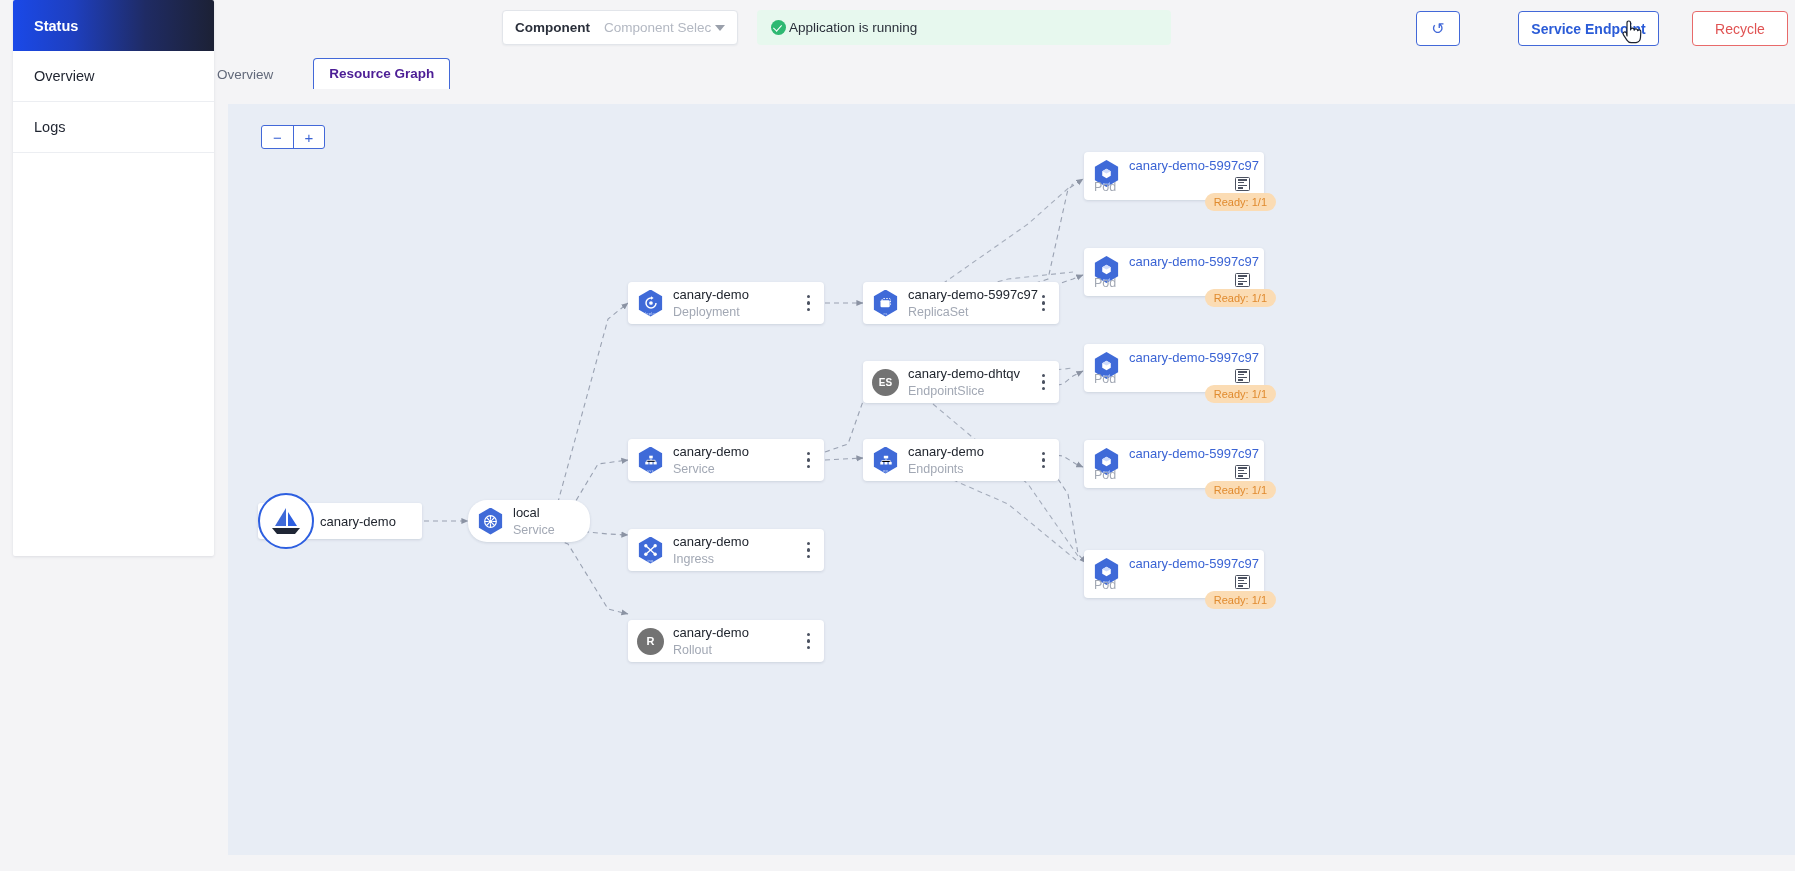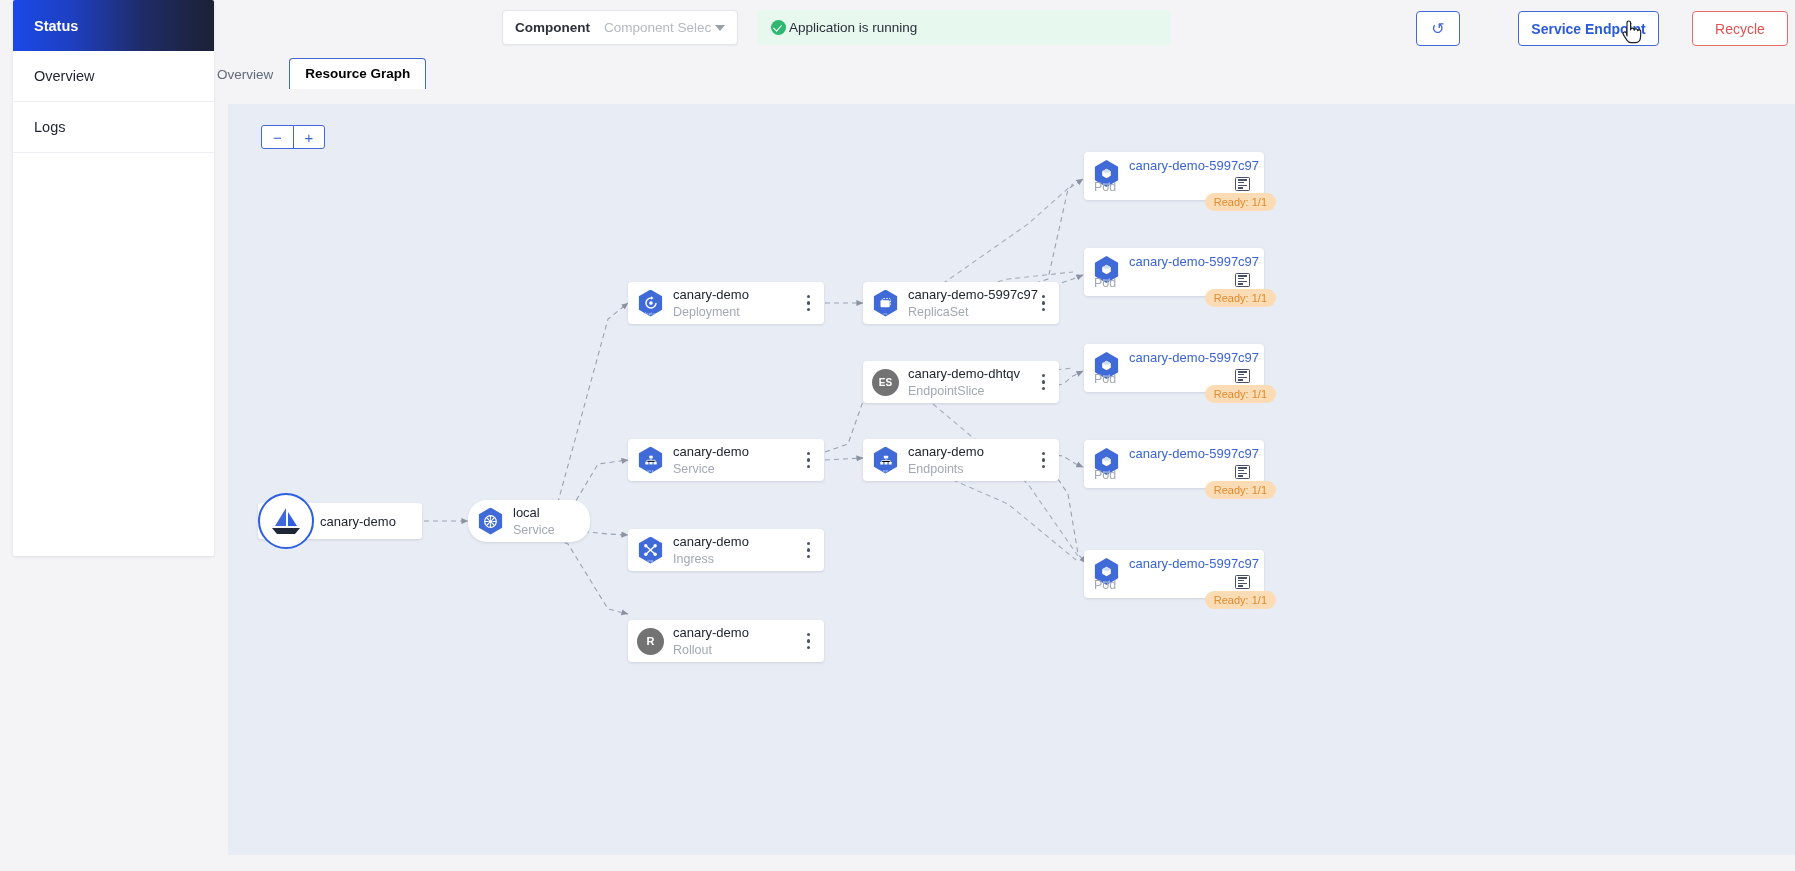--- a/index.html
+++ b/index.html
@@ -83,24 +83,25 @@
                   color: #e05252; }
   .refresh-glyph { font-size: 16px; color: #4268d8; line-height: 1; }
 
   
   .tabs { position: absolute; left: 201px; top: 59px; height: 30px; display: flex; align-items: flex-end; }
   .tab {
     font-size: 13.5px; padding: 7px 16px; cursor: pointer;
     color: #62697a; border-radius: 4px 4px 0 0;
   }
   .tab.active {
-    color: #000000; font-weight: bold;
+    color: #4c1d95; font-weight: bold;
     background: #fff;
     border: 1px solid #4268d8; border-bottom: none;
     padding: 7px 15px 8px;
+    margin-left: 24px;
   }
 
   
   .canvas {
     position: absolute; left: 228px; top: 104px;
     width: 1567px; height: 751px;
     background: #e8edf5;
     overflow: hidden;
   }
   .zoom-ctl {

